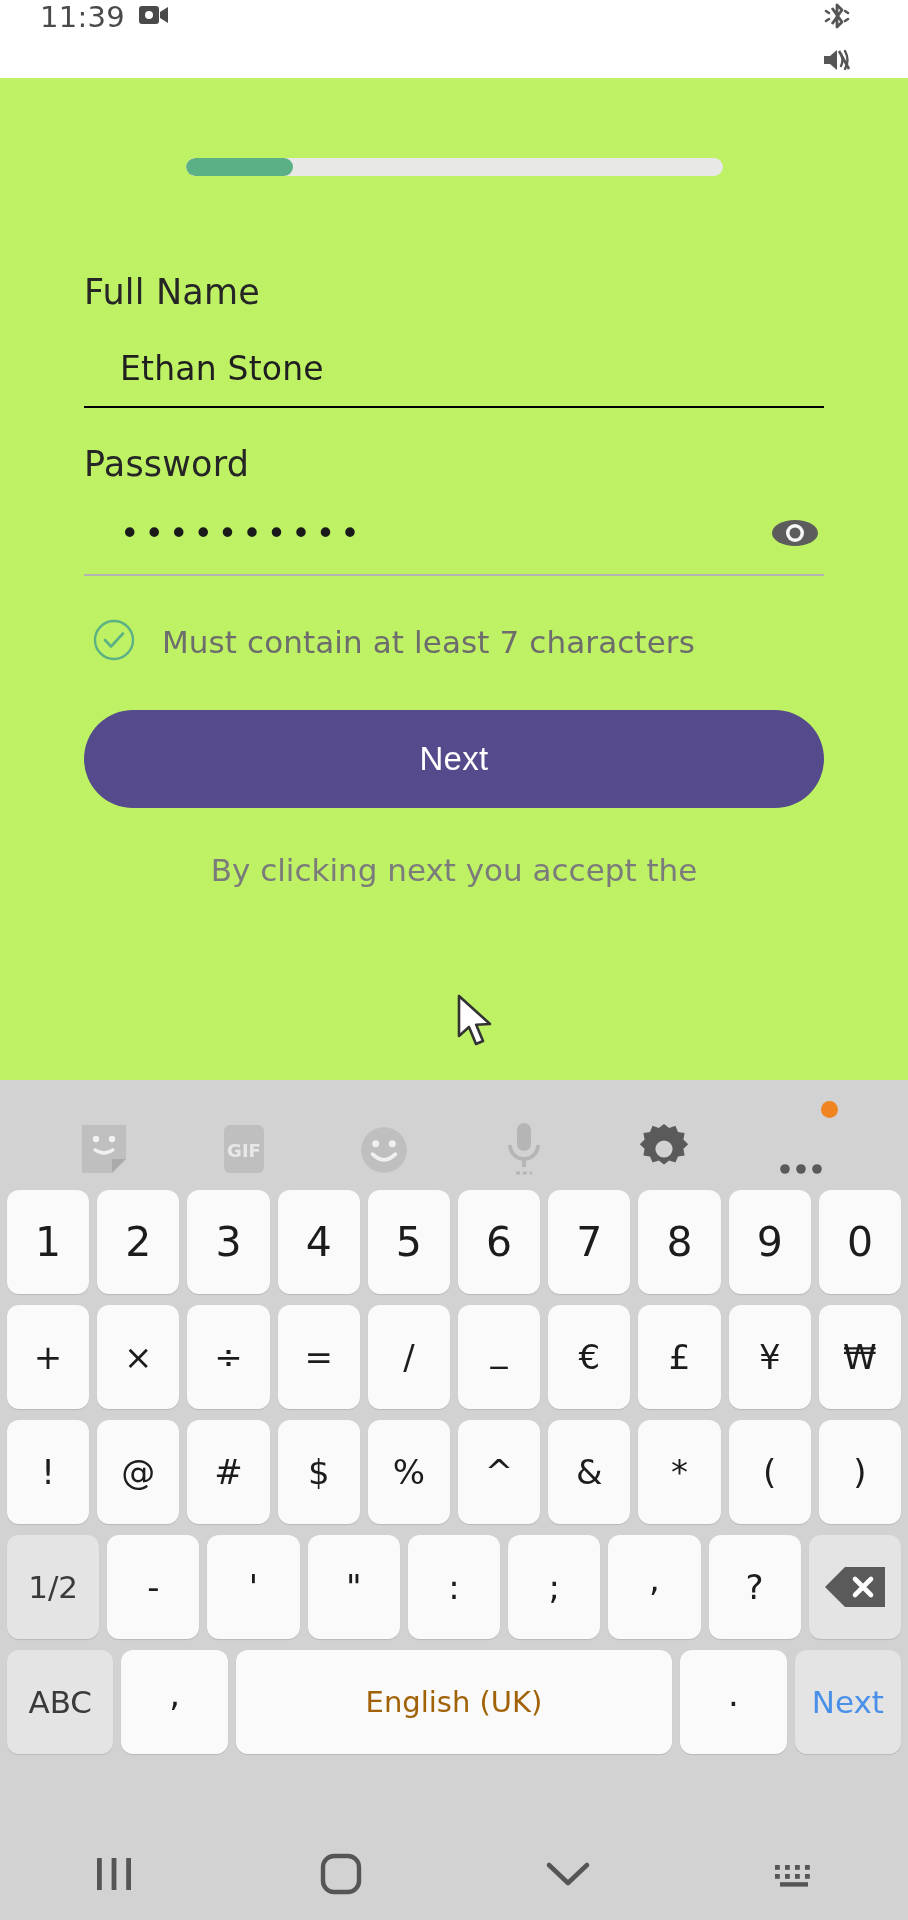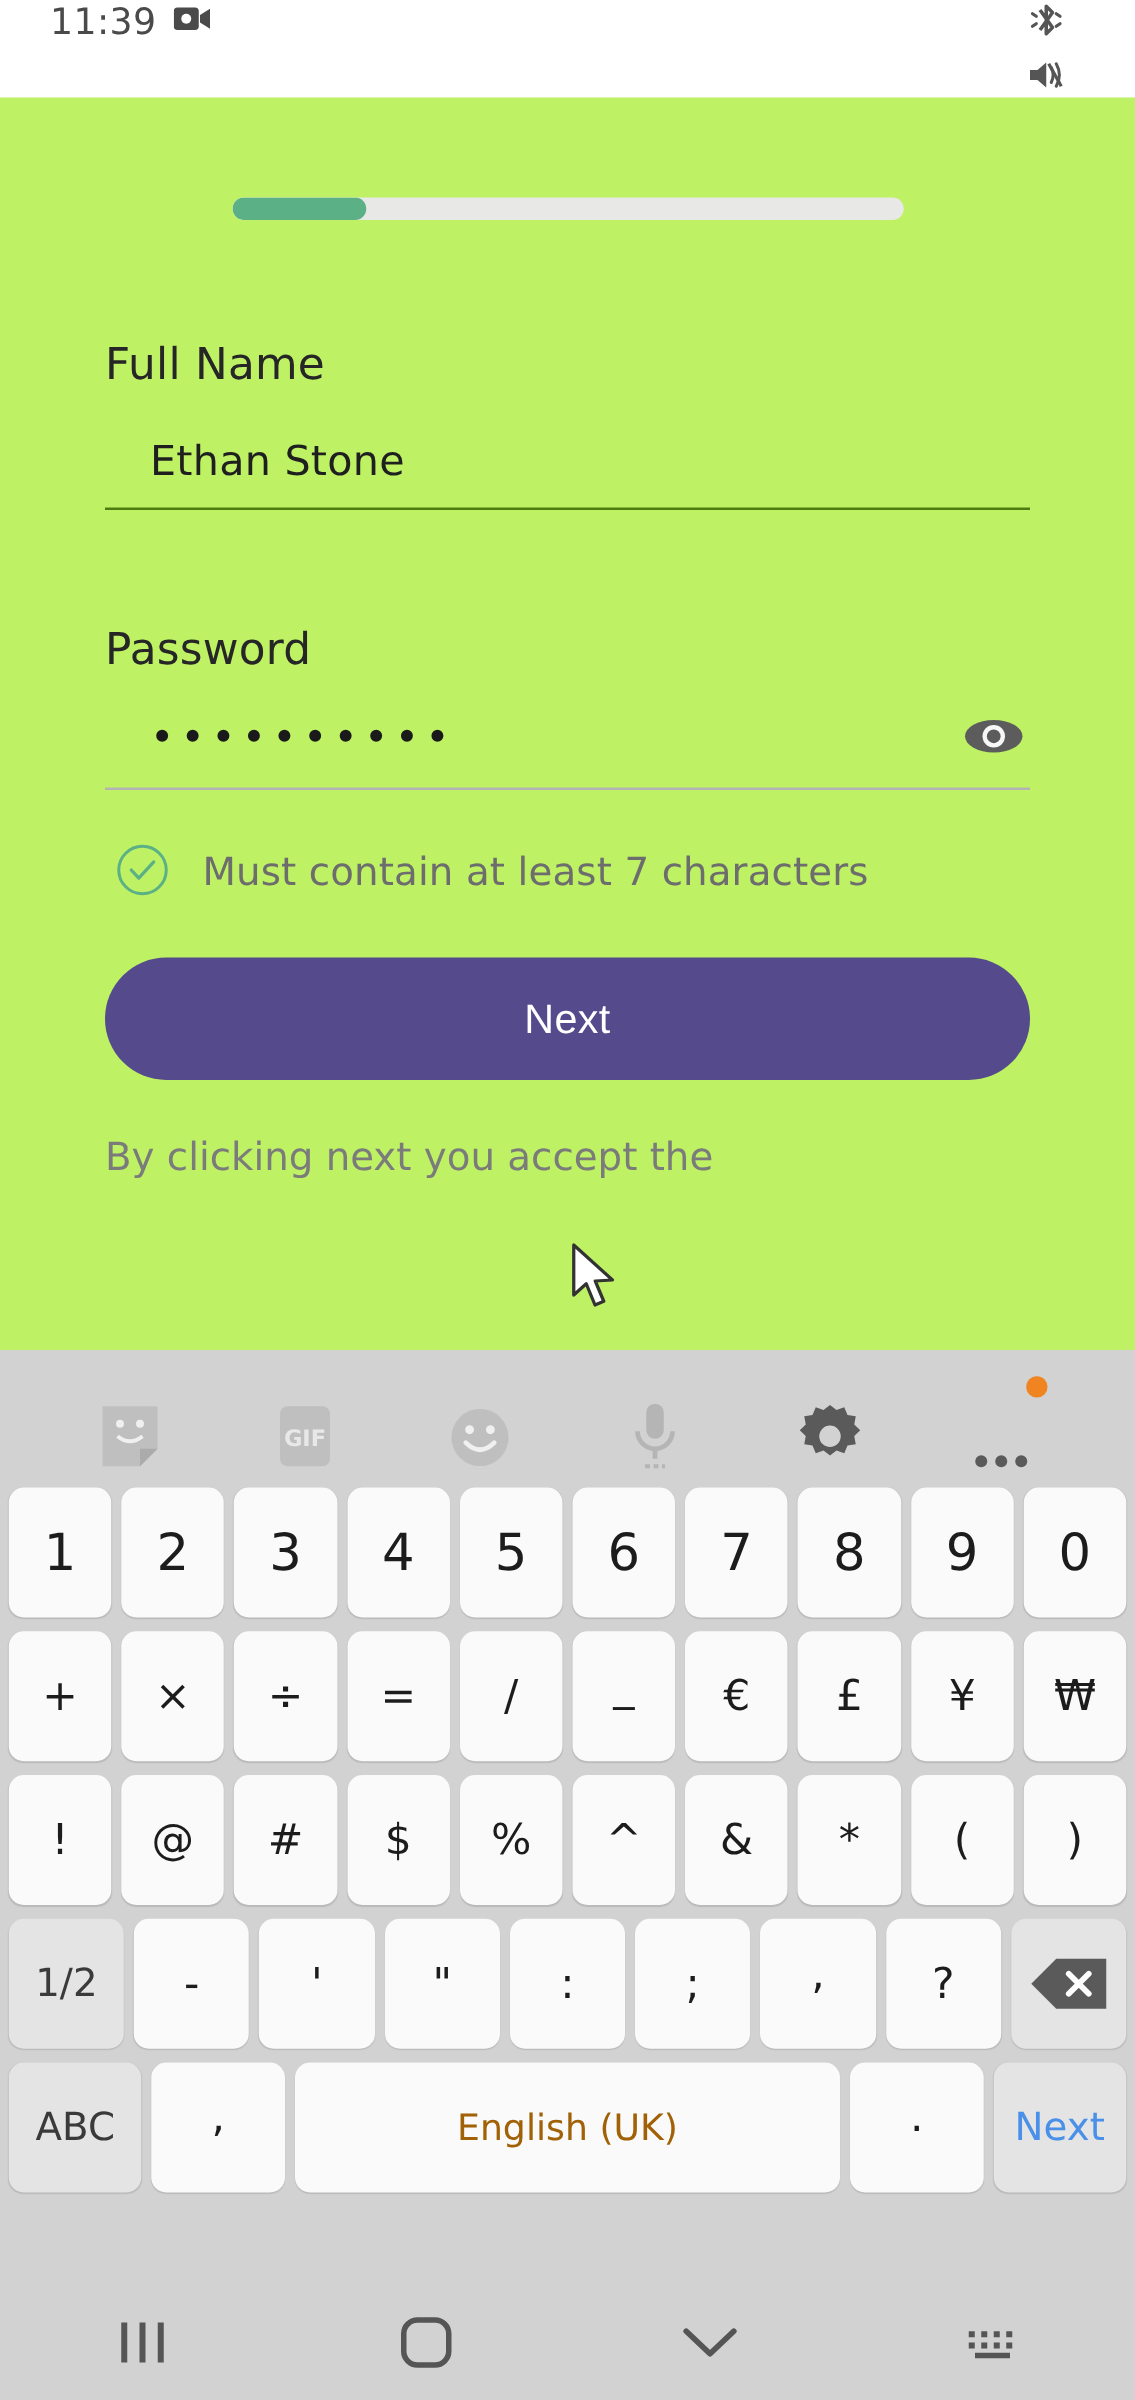--- a/index.html
+++ b/index.html
@@ -35,21 +35,21 @@
     overflow:hidden;
   }
   .progress-fill { height:100%; border-radius:9px; background:#5cb085; }
 
   .form { padding:0 84px; margin-top:96px; }
   .field-label {
     font-size:35px; color:#262626; font-weight:400; letter-spacing:.2px;
   }
   .field-input-row {
     display:flex; align-items:center; justify-content:space-between;
-    border-bottom:2px solid #4d7c0f;
+    border-bottom:2px solid #000000;
     margin-top:34px; padding:0 0 16px 36px;
     min-height:62px;
   }
   .field-value { font-size:33px; color:#1f1f1f; letter-spacing:.2px; }
   .pw-dots {
     font-size:33px; color:#1a1a1a; letter-spacing:5px; line-height:1;
   }
   .field-input-row.pw { border-bottom-color:#b3b3b3; margin-top:30px; padding-bottom:22px; }
   .eye-btn { display:flex; align-items:center; padding-right:4px; }
 
@@ -57,21 +57,21 @@
   .hint-text { font-size:31px; color:#6d6d6d; letter-spacing:.1px; }
 
   .next-btn {
     margin-top:44px; height:98px; width:100%;
     border-radius:49px; background:#544a8c;
     display:flex; align-items:center; justify-content:center;
     color:#ffffff; font-size:33px; border:none; cursor:pointer;
     letter-spacing:.3px;
   }
   .terms {
-    margin-top:42px; text-align:left;
+    margin-top:42px; text-align:center;
     font-size:31px; color:#7b7b7b; line-height:1.35;
   }
   
   .cursor { position:absolute; left:455px; top:916px; pointer-events:none; }
 
   
   .keyboard {
     position:absolute; left:0; right:0; bottom:0; height:840px;
     background:#d2d2d2;
   }
@@ -174,21 +174,21 @@
 
   <div class="form">
 
     <div>
       <div class="field-label">Full Name</div>
       <div class="field-input-row">
         <span class="field-value">Ethan Stone</span>
       </div>
     </div>
 
-    <div style="margin-top:92px">
+    <div style="margin-top:36px">
       <div class="field-label">Password</div>
       <div class="field-input-row pw">
         <span class="pw-dots">••••••••••</span>
         <span class="eye-btn">
           <svg width="50" height="34" viewBox="0 0 50 34">
               <ellipse cx="25" cy="17" rx="23" ry="13" fill="#5c5c5c"></ellipse>
               <circle cx="25" cy="17" r="9" fill="#f7f7f7"></circle>
               <circle cx="25" cy="17" r="5.5" fill="#5c5c5c"></circle>
             </svg>
         </span>

